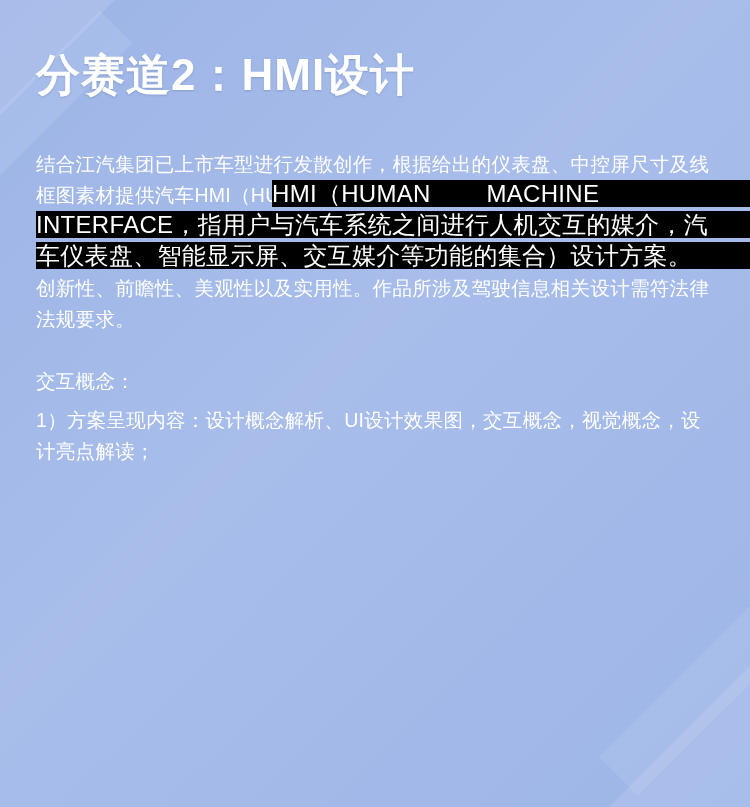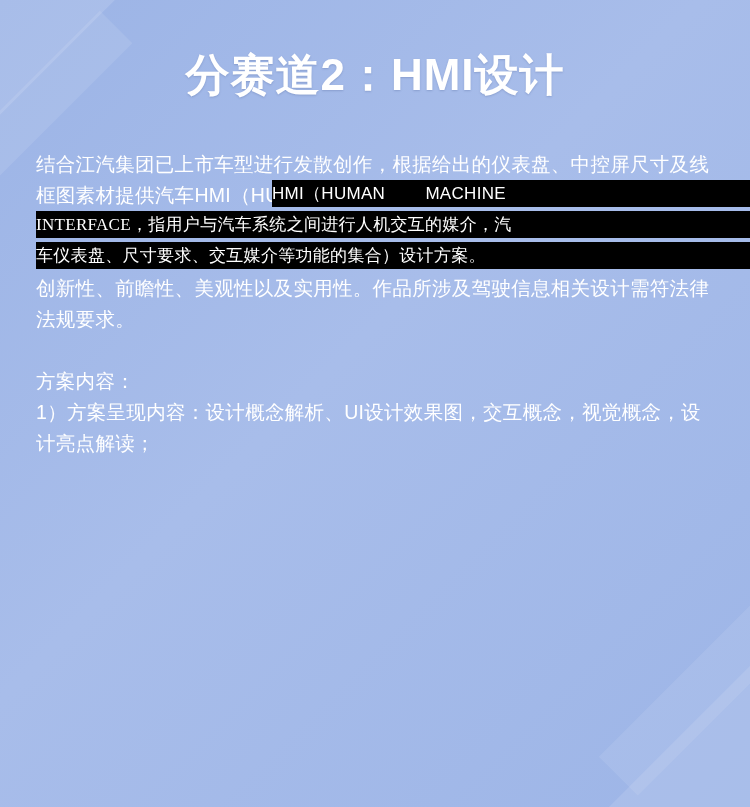--- a/index.html
+++ b/index.html
@@ -31,61 +31,60 @@
   .band.b2 { width: 300px; height: 46px;  left: -140px; top: 110px; background: rgba(255,255,255,0.10); }
   .band.b3 { width: 520px; height: 150px; right: -230px; bottom: -70px; background: rgba(255,255,255,0.12); }
   .band.b4 { width: 330px; height: 55px;  right: -150px; bottom: 120px; background: rgba(255,255,255,0.09); }
 
   .content {
     position: relative;
     z-index: 2;
     padding: 0 36px;
   }
   .title {
-    text-align: center;
     color: #ffffff;
     font-size: 44px;
     font-weight: bold;
     letter-spacing: 1px;
     margin: 0;
     padding-top: 46px;
     text-shadow: 0 1px 2px rgba(60,80,130,0.25);
   }
   .body-text {
     color: #ffffff;
     font-size: 19.5px;
     line-height: 31px;
     margin-top: 44px;
     letter-spacing: 0.3px;
   }
   .para {
     margin: 0 0 0 0;
     white-space: pre-wrap;
   }
   .para + .para {
-    margin-top: 0;
+    margin-top: 8px;
   }
   .spacer {
     height: 31px;
   }
   .highlight-wrap {
     position: relative;
   }
   
   .hl {
     position: absolute;
     background: #000000;
     z-index: 3;
     pointer-events: none;
   }
   .hl-text {
     position: absolute;
     z-index: 4;
     color: #ffffff;
-    font-size: 17px;
+    font-size: 24px;
     line-height: 31px;
     letter-spacing: 0.3px;
     white-space: pre;
     pointer-events: none;
   }
 </style>
 </head>
 <body>
 
 <div class="page">
@@ -98,26 +97,26 @@
     <h1 class="title">分赛道2：HMI设计</h1>
 
     <div class="body-text">
       <div class="highlight-wrap">
         <p class="para">结合江汽集团已上市车型进行发散创作，根据给出的仪表盘、中控屏尺寸及线框图素材提供汽车HMI（HUMAN MACHINE INTERFACE，指用户与汽车系统之间进行人机交互的媒介，汽车仪表盘、智能显示屏、交互媒介等功能的集合）设计方案。作品应符合赛事主题，完整清晰的呈现智能化设计理念，具备创新性、前瞻性、美观性以及实用性。作品所涉及驾驶信息相关设计需符法律法规要求。</p>
 
         <div class="hl" style="left:236px; top:31px; width:478px; height:27px;"></div>
         <div class="hl" style="left:0px; top:62px; width:714px; height:27px;"></div>
         <div class="hl" style="left:0px; top:93px; width:714px; height:27px;"></div>
         <div class="hl-text" style="left:236px; top:29px;">HMI（HUMAN        MACHINE</div>
-        <div class="hl-text" style="left:0px; top:60px;font-family:Liberation Serif, serif;">INTERFACE，指用户与汽车系统之间进行人机交互的媒介，汽</div>
-        <div class="hl-text" style="left:0px; top:91px;">车仪表盘、尺寸要求、交互媒介等功能的集合）设计方案。</div>
+        <div class="hl-text" style="left:0px; top:60px;">INTERFACE，指用户与汽车系统之间进行人机交互的媒介，汽</div>
+        <div class="hl-text" style="left:0px; top:91px;">车仪表盘、智能显示屏、交互媒介等功能的集合）设计方案。</div>
       </div>
 
       <div class="spacer"></div>
-      <p class="para">方案内容：</p>
+      <p class="para">交互概念：</p>
       <p class="para">1）方案呈现内容：设计概念解析、UI设计效果图，交互概念，视觉概念，设计亮点解读；</p>
 
       <div class="spacer"></div>
 
       <div class="spacer"></div>
     </div>
   </div>
 </div>
 
 </body></html>

